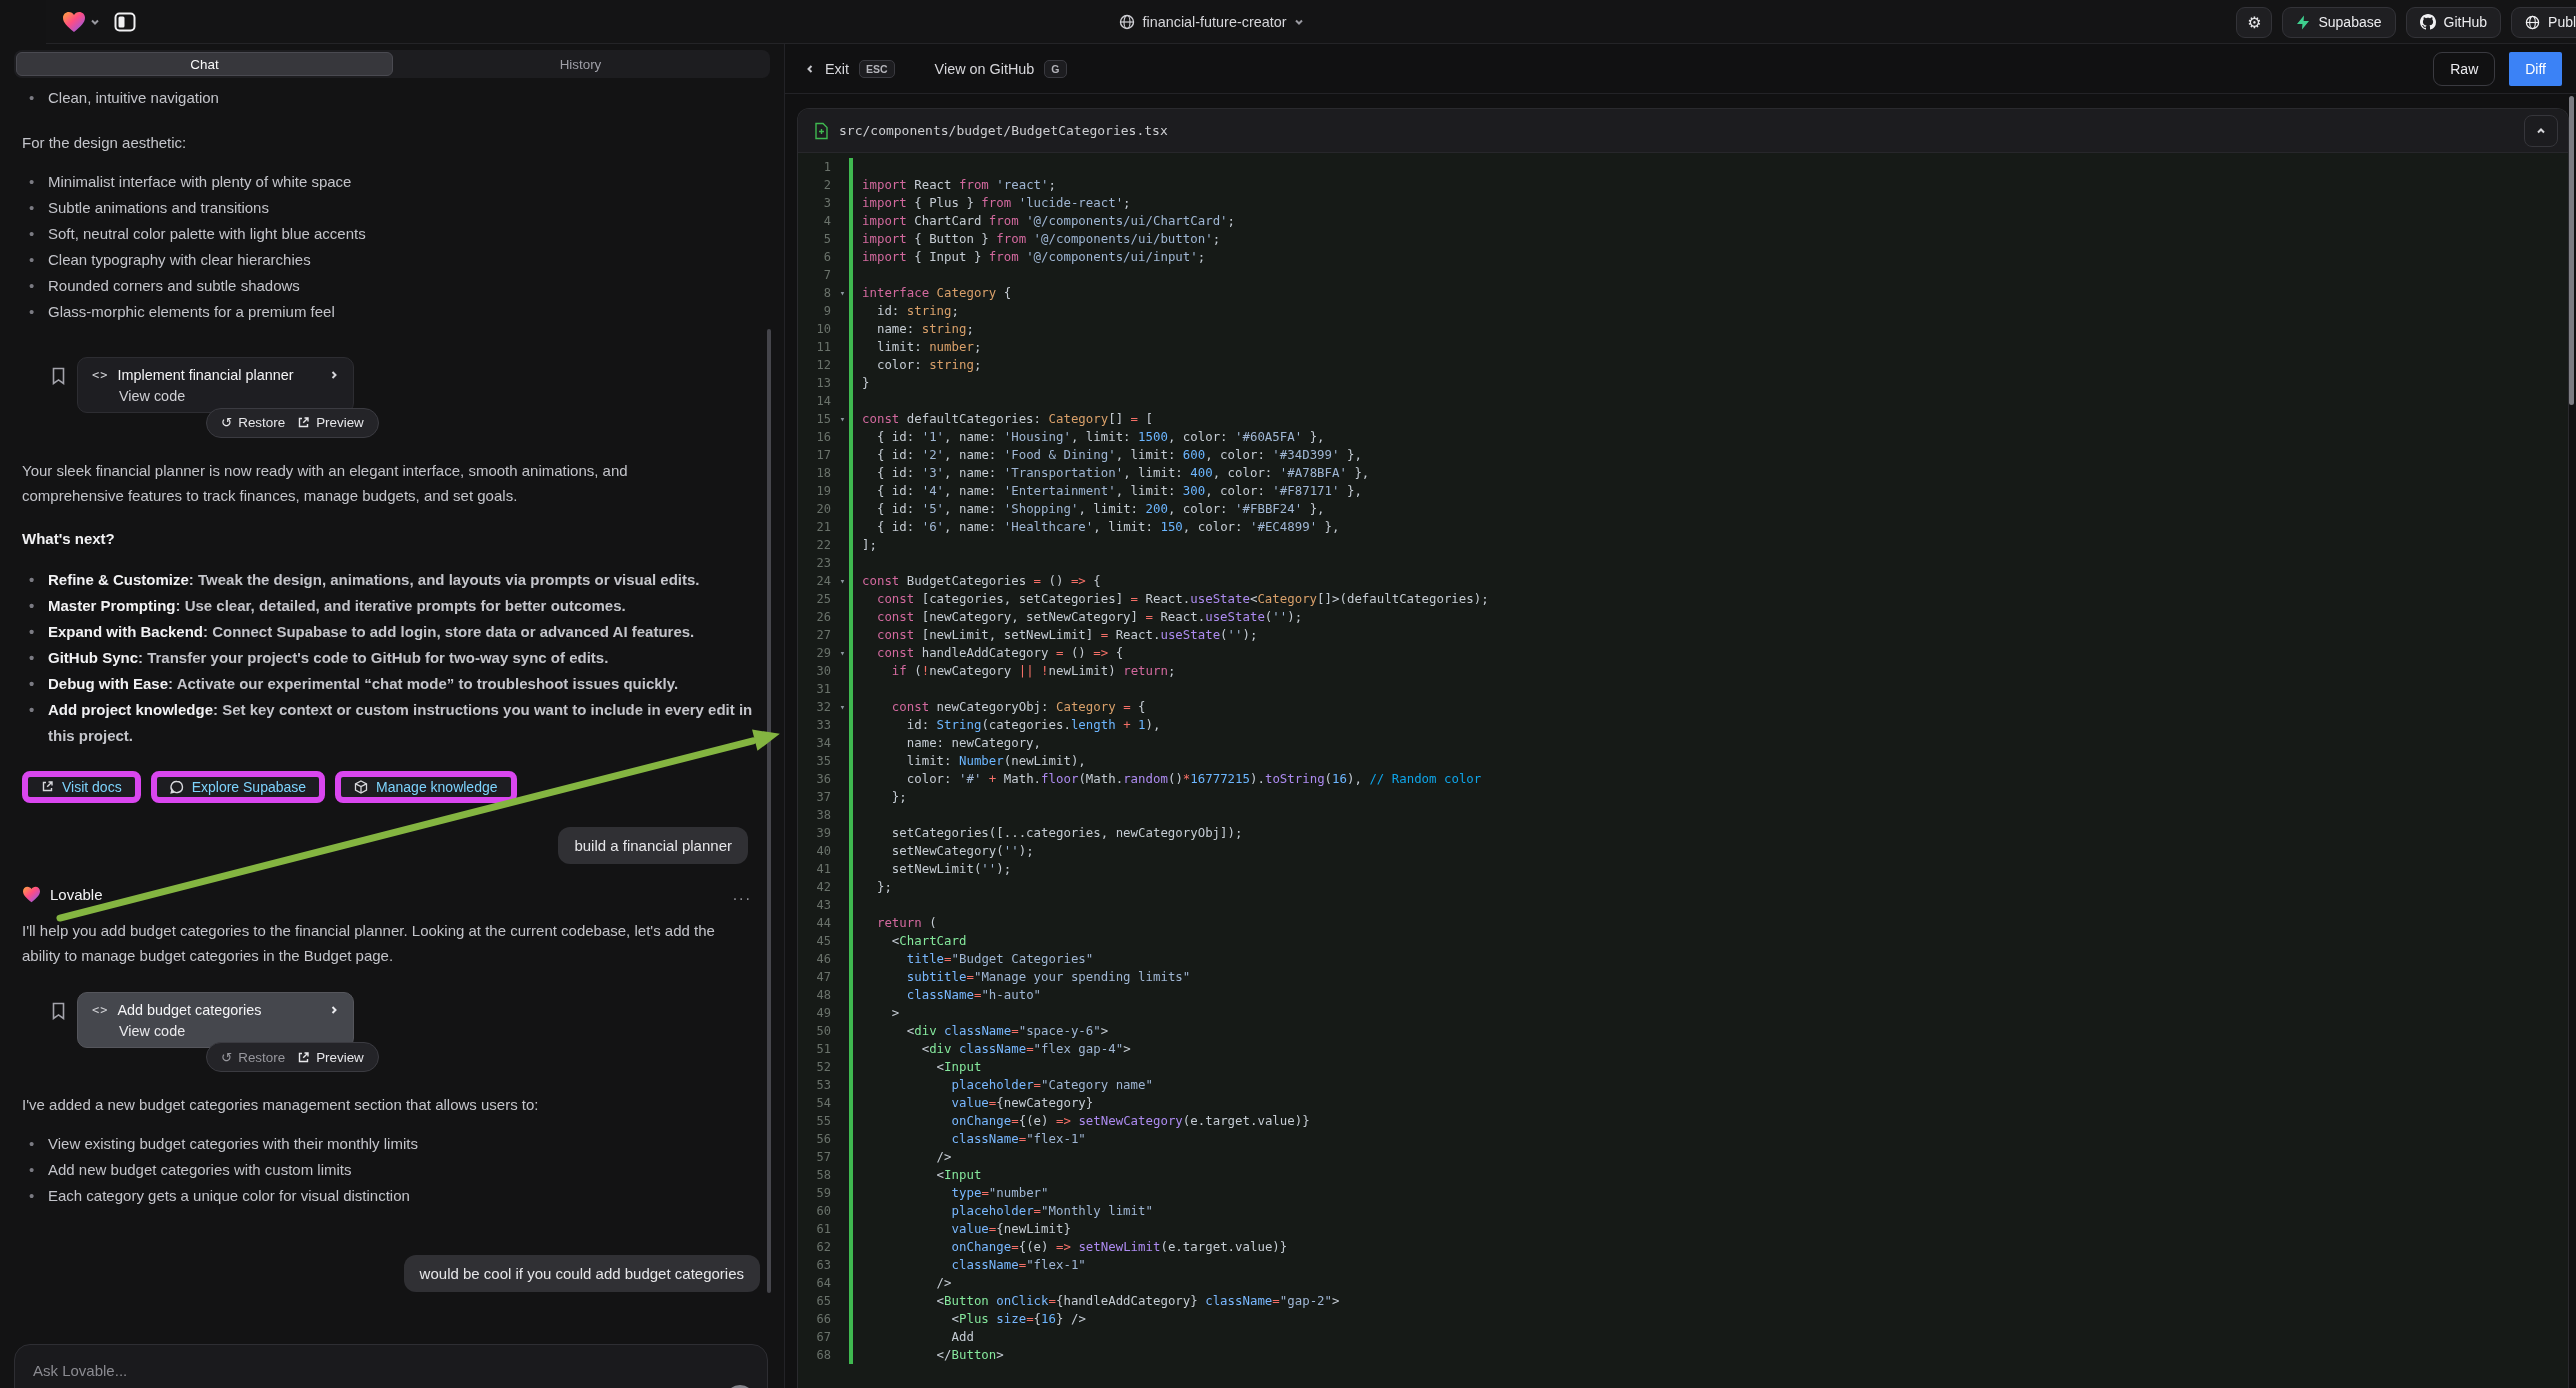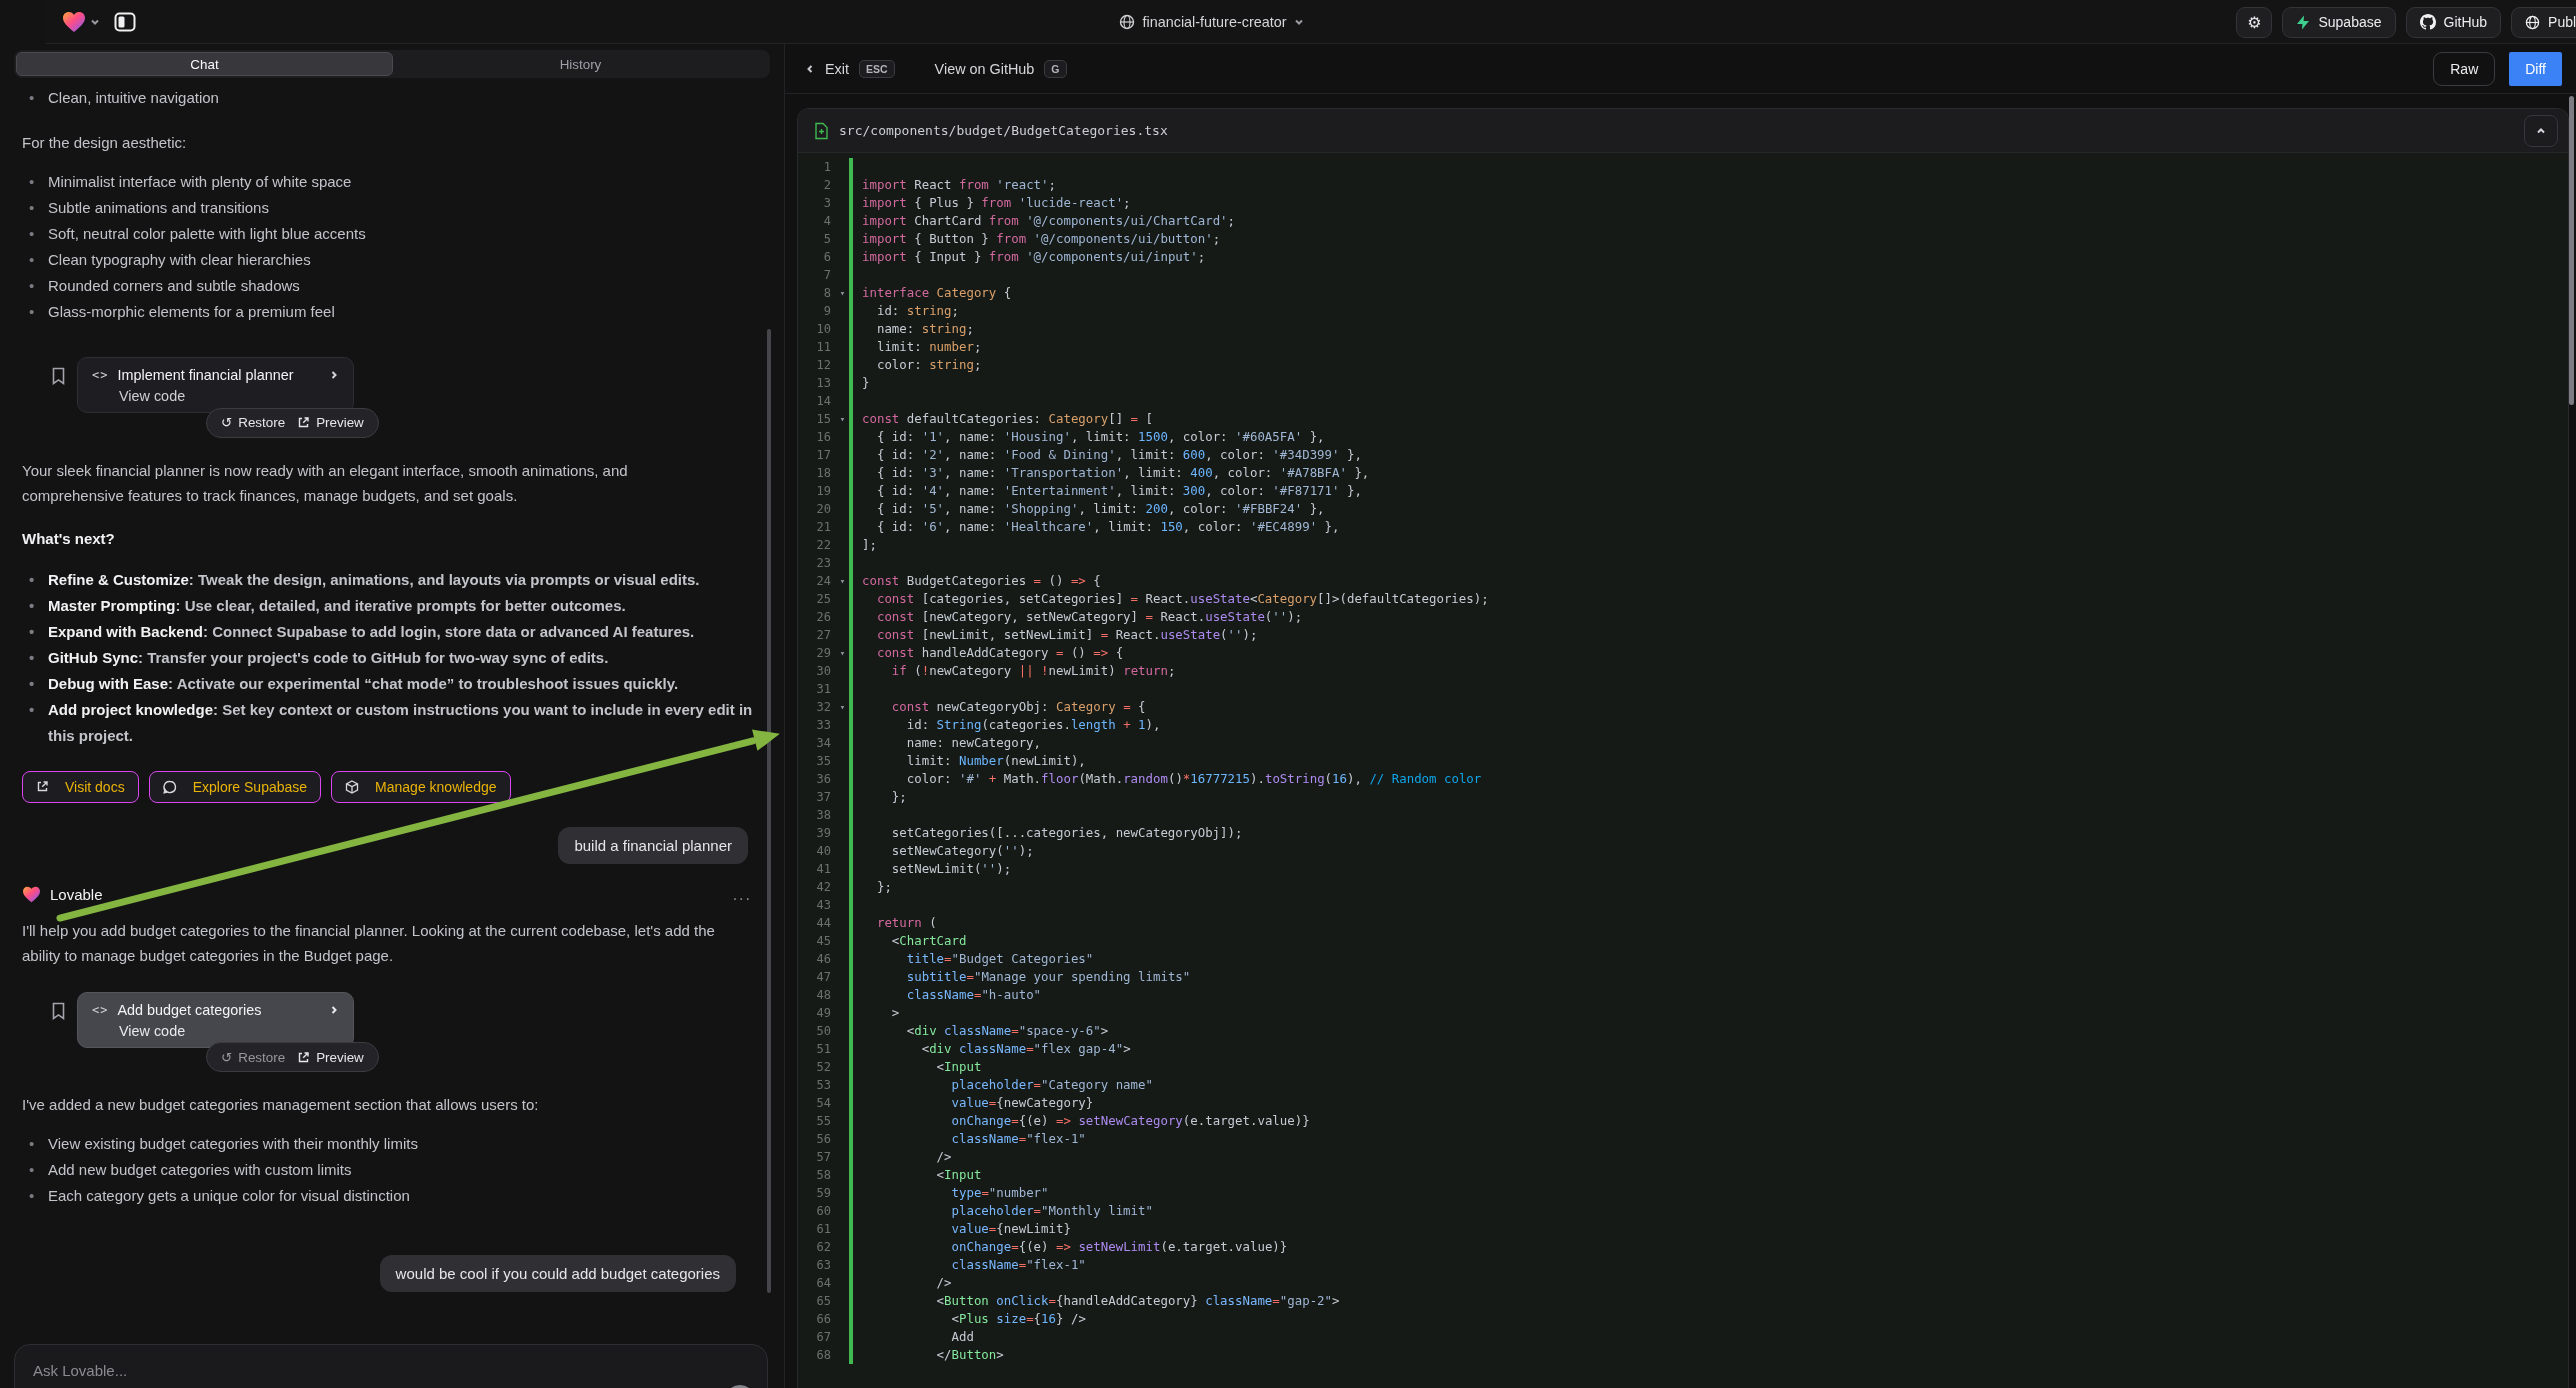--- a/index.html
+++ b/index.html
@@ -36,25 +36,25 @@
   .vcard.v2 { background:#45474d; border:1px solid #55565c; }
   .vcard-title { display:flex; align-items:center; gap:9px; color:#f4f4f6; font-size:14.4px; }
   .code-glyph { font-family:"DejaVu Sans Mono", monospace; font-size:12px; color:#cfd0d4; letter-spacing:1px; }
   .vcard-chev { margin-left:auto; }
   .vcard-sub { margin-left:27px; margin-top:5px; color:#cfcfd4; font-size:14.4px; }
   .pill { position:relative; margin-top:-14px; margin-left:151px; display:inline-flex; align-items:center; gap:12px; height:30px; padding:0 14px; background:#242428; border:1px solid #3b3b41; border-radius:16px; font-size:13.4px; color:#e7e7ea; z-index:3; }
   .pill .dim { color:#97979d; }
   .pill-item { display:flex; align-items:center; gap:6px; }
 
   .btn-row { display:flex; gap:10px; margin-top:22px; }
-  .chat-btn { display:flex; align-items:center; gap:16px; height:32px; padding:0 13px; background:#1d1d21; border:1px solid #d946ef; border-radius:8px; color:#eab308; font-size:14px; }
+  .chat-btn { display:flex; align-items:center; gap:8px; height:32px; padding:0 13px; background:#1d1d21; border:6px solid #d946ef; border-radius:8px; color:#7dd3fc; font-size:14px; }
 
   .bubble { background:#303034; color:#e6e6e9; border-radius:12px; padding:10px 16px; font-size:15px; width:max-content; max-width:597px; margin-left:auto; }
   .bubble.m1 { margin-top:24px; margin-right:14px; }
-  .bubble.m2 { margin-top:46px; margin-right:26px; }
+  .bubble.m2 { margin-top:46px; margin-right:2px; }
 
   .asst-head { display:flex; align-items:center; gap:9px; margin-top:22px; color:#f4f4f6; font-size:15px; }
   .asst-dots { margin-left:auto; margin-right:10px; color:#8e8e95; font-size:16px; letter-spacing:2px; }
 
   
   #composer { position:absolute; left:14px; right:16px; top:1300px; height:82px; background:#1a1a1d; border:1px solid #2e2e33; border-radius:16px; z-index:6; }
   #composer-input { position:absolute; left:18px; top:13px; right:18px; height:24px; background:transparent; border:none; outline:none; color:#dcdce0; font-size:15px; font-family:"Liberation Sans", sans-serif; }
   #composer-input::placeholder { color:#8b8b91; }
   .composer-row { position:absolute; left:16px; right:12px; bottom:10px; display:flex; align-items:center; gap:22px; color:#c9c9cf; font-size:14px; }
   #send-btn { margin-left:auto; width:30px; height:30px; border-radius:50%; background:#85858c; color:#1b1b1e; display:flex; align-items:center; justify-content:center; font-size:16px; font-weight:bold; }

